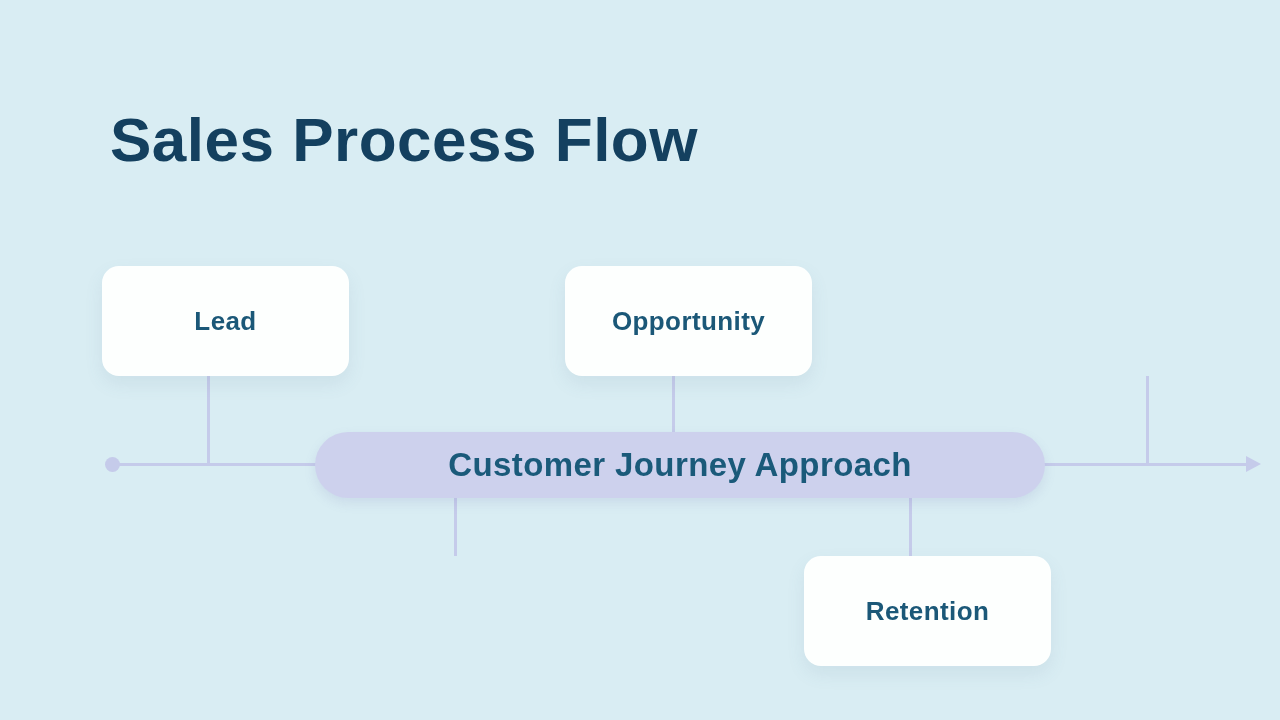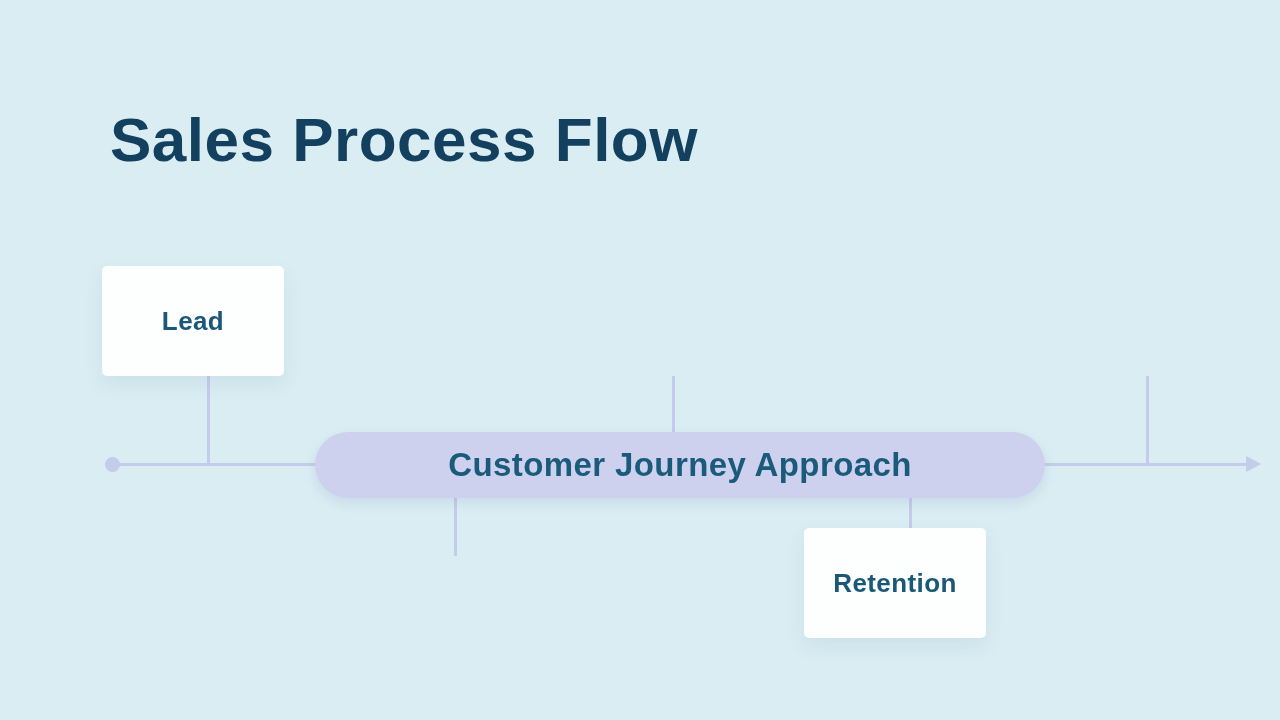--- a/index.html
+++ b/index.html
@@ -26,37 +26,37 @@
   .page-title{
     position:absolute;
     left:70px;top:64px;
     font-size:62px;
     font-weight:700;
     letter-spacing:0.5px;
     color:var(--title-text);
   }
   .node{
     position:absolute;
-    width:182px;height:110px;
+    width:247px;height:110px;
     background:var(--node-bg);
-    border-radius:5px;
+    border-radius:17px;
     box-shadow:0 8px 18px rgba(90,120,150,0.10);
     display:flex;align-items:center;justify-content:center;
   }
   .node-label{
     font-size:26px;
     font-weight:600;
     letter-spacing:0.4px;
     color:var(--node-text);
   }
   .node-lead{left:62px;top:226px;}
   .node-opportunity{left:525px;top:226px;}
   .node-proposal{left:994px;top:226px;}
   .node-closing{left:301px;top:516px;}
-  .node-retention{left:764px;top:488px;}
+  .node-retention{left:764px;top:516px;}
 
   .connector-v{
     position:absolute;
     width:3px;
     background:var(--connector);
   }
   .conn-lead{left:167px;top:336px;height:89px;}
   .conn-opportunity{left:632px;top:336px;height:56px;}
   .conn-proposal{left:1106px;top:336px;height:89px;}
   .conn-closing{left:414px;top:458px;height:58px;}
@@ -116,17 +116,20 @@
   <div class="connector-v conn-closing"></div>
   <div class="connector-v conn-retention"></div>
 
   <div class="center-pill">
     <span class="pill-label">Customer Journey Approach</span>
   </div>
 
   <div class="node node-lead">
     <span class="node-label">Lead</span>
   </div>
+  <div class="node node-opportunity">
+    <span class="node-label">Opportunity</span>
+  </div>
   <div class="node node-retention">
     <span class="node-label">Retention</span>
   </div>
 
 </div>
 
 </body></html>

